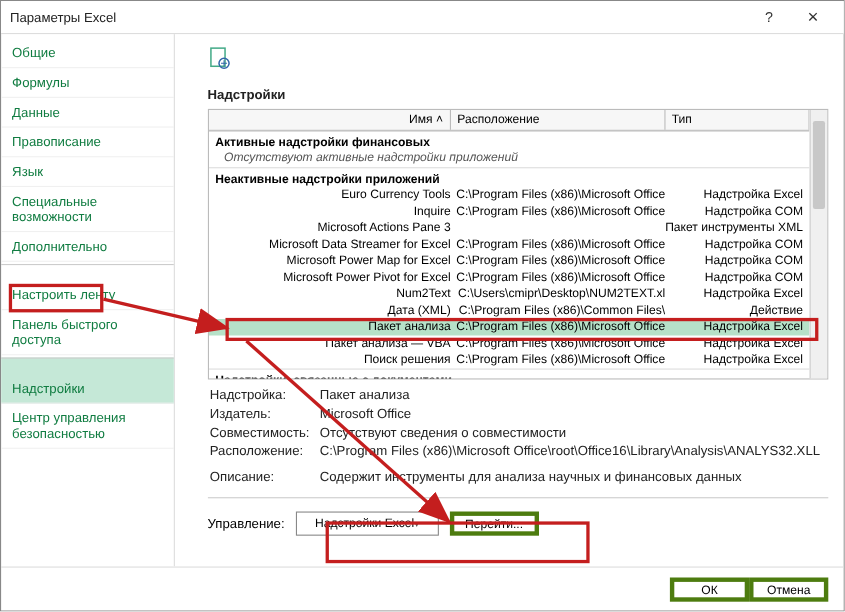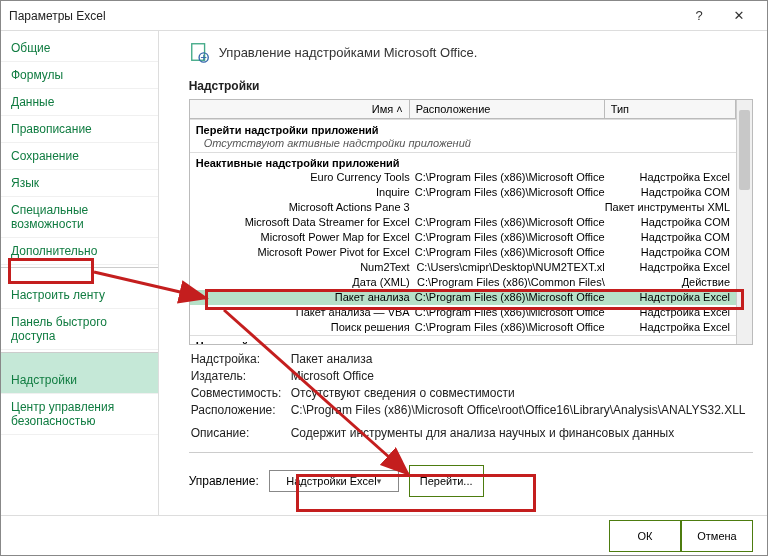--- a/index.html
+++ b/index.html
@@ -36,21 +36,21 @@
   .vscroll { width: 16px; background: #f0f0f0; border-left: 1px solid #ccc; position: relative; }
   .vscroll .thumb { position: absolute; top: 10px; left: 2px; right: 2px; height: 80px; background: #c8c8c8; border-radius: 2px; }
   .details { font-size: 12px; padding: 6px 2px; line-height: 17px; }
   .details .drow { display: flex; }
   .details .dk { width: 100px; color: #222; }
   .details .dv { flex: 1; color: #222; }
   .divider { border-top: 1px solid #ccc; margin: 4px 0 8px 0; }
   .manage { display: flex; align-items: center; gap: 10px; font-size: 12px; padding: 4px 0 8px 0; }
   .select { border: 1px solid #888; height: 22px; width: 130px; display: flex; align-items: center; justify-content: center; padding: 0 6px; font-size: 11px; background: #fff; }
   .select .chev { font-size: 9px; color: #555; }
-  .btn { border: 1px solid #4d7c0f; height: 32px; padding: 0 10px; font-size: 11px; background: #fff; display: inline-flex; align-items: center; }
+  .btn { border: 4px solid #4d7c0f; height: 22px; padding: 0 10px; font-size: 11px; background: #fff; display: inline-flex; align-items: flex-end; }
   .footer { height: 40px; border-top: 1px solid #ddd; display: flex; justify-content: flex-end; align-items: center; gap: 0; padding: 0 14px; }
   .footer .btn { width: 72px; justify-content: center; }
   
   .anno { position: absolute; border: 3px solid #c41e1e; pointer-events: none; }
   svg.arrow { position: absolute; pointer-events: none; }
 </style>
 </head>
 <body>
 
 <div class="window">
@@ -60,53 +60,51 @@
     <div class="ctrl">?</div>
     <div class="ctrl">✕</div>
   </div>
 
   <div class="body">
     <div class="sidebar">
       <div class="sidebar-item">Общие</div>
       <div class="sidebar-item">Формулы</div>
       <div class="sidebar-item">Данные</div>
       <div class="sidebar-item">Правописание</div>
-      <div class="sidebar-item">Сохранение</div>
       <div class="sidebar-item">Язык</div>
       <div class="sidebar-item">Специальные возможности</div>
       <div class="sidebar-item">Дополнительно</div>
       <div class="sidebar-item sep-strong">Настроить ленту</div>
       <div class="sidebar-item">Панель быстрого доступа</div>
       <div class="sidebar-item sep-strong selected">Надстройки</div>
       <div class="sidebar-item">Центр управления безопасностью</div>
     </div>
 
     <div class="main">
       <div class="head">
         <span class="head-icon">
           <svg viewBox="0 0 24 24">
               <rect x="3" y="3" width="14" height="18" fill="none" stroke="#4a8" stroke-width="1.5"></rect>
               <circle cx="16" cy="18" r="5" fill="none" stroke="#36a" stroke-width="1.5"></circle>
               <path d="M16 15v6M13 18h6" stroke="#36a" stroke-width="1"></path>
             </svg>
         </span>
-        <div class="head-title">Управление надстройками Microsoft Office.</div>
       </div>
 
       <div class="section-label">Надстройки</div>
 
       <div class="grid-wrap">
         <div class="grid">
           <div class="grid-head">
             <div class="col-name">Имя ˄</div>
             <div class="col-loc">Расположение</div>
             <div class="col-type">Тип</div>
           </div>
           <div class="grid-body" id="grid-body">
-              <div class="grp-title">Перейти надстройки приложений</div>
+              <div class="grp-title">Активные надстройки финансовых</div>
               <div class="grp-empty">Отсутствуют активные надстройки приложений</div>
               <div class="grp-title">Неактивные надстройки приложений</div>
               <div class="row">
                 <div class="c1">Euro Currency Tools</div>
                 <div class="c2">C:\Program Files (x86)\Microsoft Office</div>
                 <div class="c3">Надстройка Excel</div>
               </div>
               <div class="row">
                 <div class="c1">Inquire</div>
                 <div class="c2">C:\Program Files (x86)\Microsoft Office</div>

